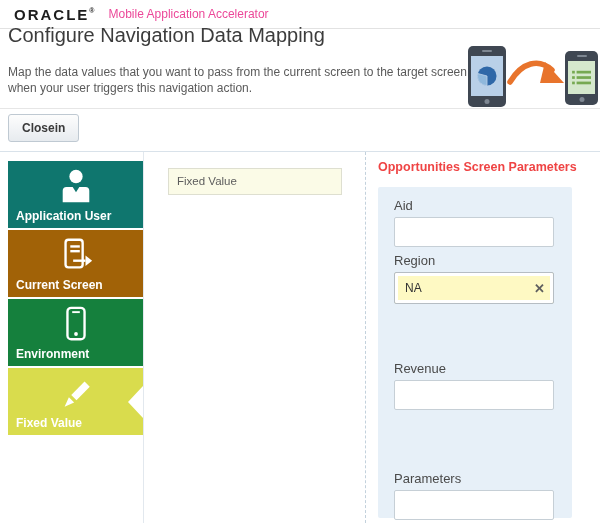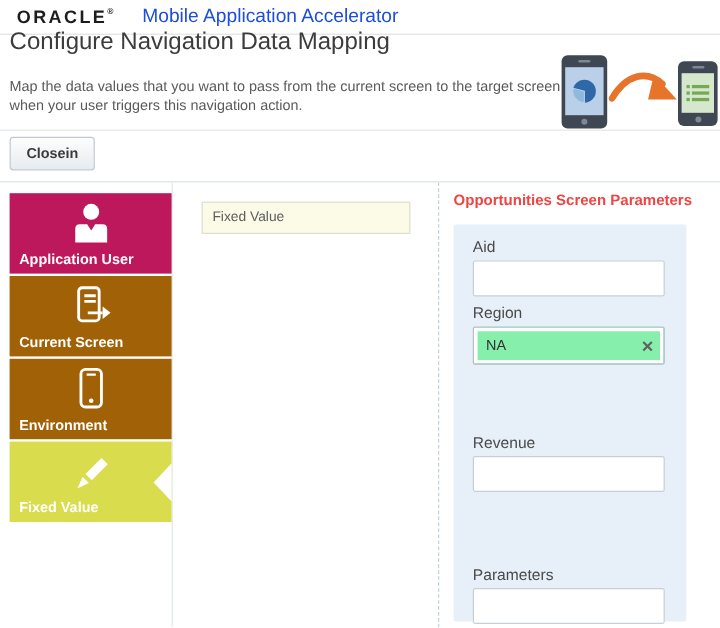--- a/index.html
+++ b/index.html
@@ -4,21 +4,21 @@
 <style>
   html,body{margin:0;padding:0;background:#fff;}
   .canvas{position:relative;width:600px;height:523px;background:#fff;overflow:hidden;
           font-family:"Liberation Sans",sans-serif;-webkit-font-smoothing:antialiased;}
 
   
   .topbar{position:absolute;left:0;top:0;width:600px;height:28px;background:#fff;
           border-bottom:1px solid #e2e2e2;display:flex;align-items:center;}
   .brand{margin-left:14px;font-size:15px;font-weight:bold;letter-spacing:2px;color:#1d1d1d;}
   .brand sup{font-size:7px;letter-spacing:0;vertical-align:top;position:relative;top:1px;}
-  .apptitle{margin-left:24px;font-size:16px;color:#1d4ed8;}
+  .apptitle{margin-left:14px;font-size:12px;color:#ec4899;}
 
   
   .page-title{position:absolute;left:8px;top:24px;font-size:20px;color:#3c3c3c;}
   .desc{position:absolute;left:8px;top:64px;font-size:12px;color:#5a5a5a;line-height:16px;}
 
   .hr{position:absolute;left:0;width:600px;height:1px;}
   .hr1{top:108px;background:#e6e6e6;}
   .hr2{top:151px;background:#d9e2ea;}
 
   .cancel-btn{position:absolute;left:8px;top:114px;height:28px;padding:0 13px;
@@ -59,21 +59,21 @@
   
   .params-title{position:absolute;left:378px;top:160px;font-size:12.5px;font-weight:bold;color:#ef4444;}
   .panel{position:absolute;left:378px;top:187px;width:194px;height:331px;background:#e7f0f8;border-radius:2px;}
   .field{position:absolute;left:16px;width:160px;}
   .f0{top:11px}.f1{top:66px}.f2{top:121px}.f3{top:174px}.f4{top:229px}.f5{top:284px}
   .field .flabel{font-size:13px;font-weight:normal;color:#4a4a4a;}
   .field input{display:block;box-sizing:border-box;width:160px;height:30px;margin-top:4px;
       border:1px solid #c6cfd6;border-radius:2px;background:#fff;padding:0 8px;
       font-family:"Liberation Sans",sans-serif;font-size:12px;color:#333;}
   .value-box{box-sizing:border-box;width:160px;height:32px;margin-top:4px;display:flex;align-items:center;
-      border:1px solid #b6bdc3;border-radius:2px;background:#86efac;box-shadow:inset 0 0 0 3px #fff;}
+      border:1px solid #b6bdc3;border-radius:2px;background:#fef9c3;box-shadow:inset 0 0 0 3px #fff;}
   .value-box .vtext{padding-left:10px;font-size:12px;color:#333;}
   .value-box .clear{margin-left:auto;padding-right:8px;font-size:13px;font-weight:bold;
       color:#5f5f5f;cursor:pointer;line-height:1;}
 </style>
 </head>
 <body>
 
 <div class="canvas">
 
   <div class="topbar">
@@ -116,42 +116,42 @@
     <div class="home"></div>
   </div>
 
   <div class="hr hr1"></div>
   <button class="cancel-btn">Closein</button>
   <div class="hr hr2"></div>
 
   <div class="leftcol-line"></div>
   <div class="tiles">
 
-    <div class="tile" style="background: #be185d;">
+    <div class="tile" style="background: #0f766e;">
       <svg class="ticon" width="38" height="38" viewBox="0 0 40 38">
         <circle cx="20" cy="9" r="7" fill="#fff"></circle>
         <path d="M6 36 V24 q0-4 4-4 h6.5 l3.5 5.5 3.5-5.5 H30 q4 0 4 4 v12 z" fill="#fff"></path>
       </svg>
       <span class="tlabel">Application User</span>
 
     </div>
 
     <div class="tile" style="background: #a16207;">
       <svg class="ticon" width="38" height="38" viewBox="0 0 40 38">
         <rect x="9" y="3" width="18" height="29" rx="3" fill="none" stroke="#fff" stroke-width="2.5"></rect>
         <line x1="14" y1="10" x2="24" y2="10" stroke="#fff" stroke-width="2.5"></line>
         <line x1="14" y1="15" x2="24" y2="15" stroke="#fff" stroke-width="2.5"></line>
         <line x1="17" y1="25" x2="30" y2="25" stroke="#fff" stroke-width="2.5"></line>
         <polygon points="30,19.5 37,25 30,30.5" fill="#fff"></polygon>
       </svg>
       <span class="tlabel">Current Screen</span>
 
     </div>
 
-    <div class="tile" style="background: #a16207;">
+    <div class="tile" style="background: #15803d;">
       <svg class="ticon" width="38" height="38" viewBox="0 0 40 38">
         <rect x="11" y="2" width="18" height="33" rx="4" fill="none" stroke="#fff" stroke-width="2.5"></rect>
         <line x1="16" y1="6.5" x2="24" y2="6.5" stroke="#fff" stroke-width="2"></line>
         <circle cx="20" cy="29.5" r="2" fill="#fff"></circle>
       </svg>
       <span class="tlabel">Environment</span>
 
     </div>
 
     <div class="tile selected" style="background: rgb(217, 220, 77);">

